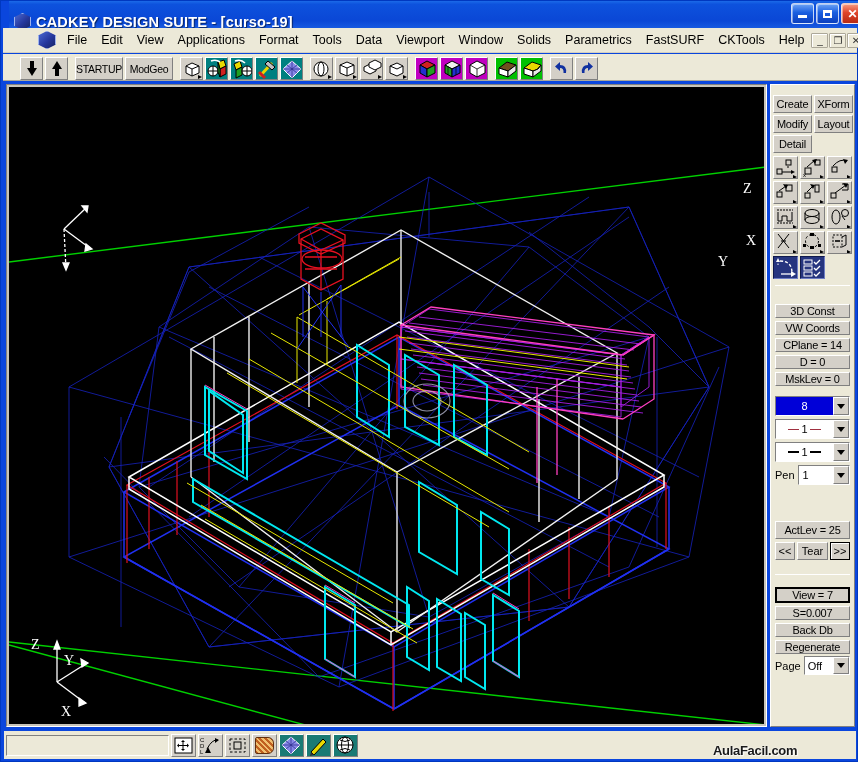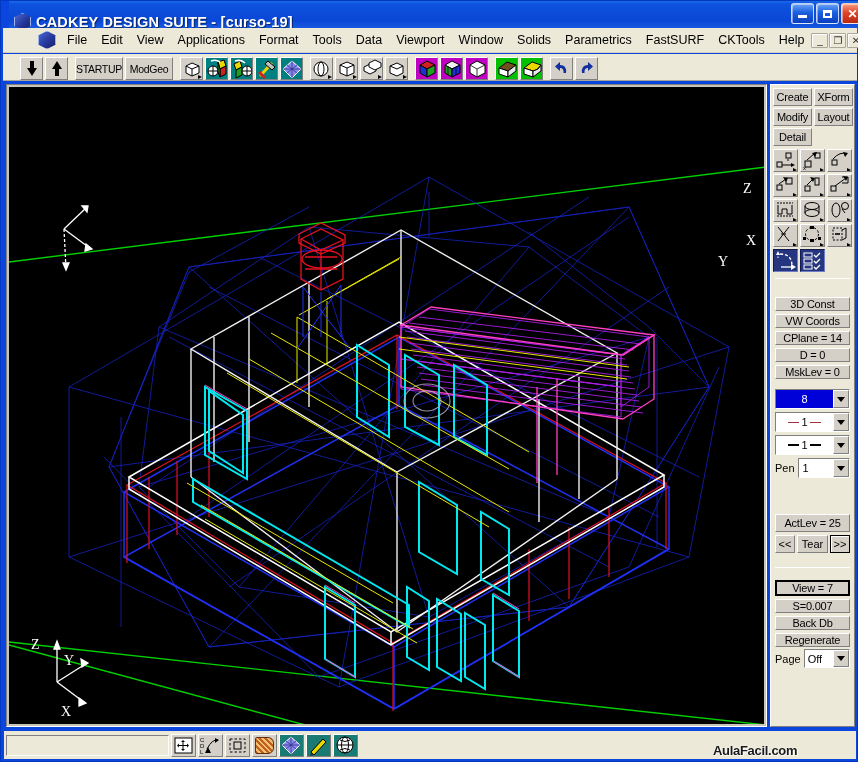--- a/index.html
+++ b/index.html
@@ -117,21 +117,21 @@
   #canvas {
     position: relative; width: 100%; height: 100%; background: #000;
     overflow: hidden;
   }
   #canvas svg { position: absolute; left: 0; top: 0; }
 
   
   #rightpanel {
     position: absolute; left: 769px; top: 83px; width: 85px; height: 643px;
     background: #ece9d8; border: 1px solid; border-color: #fff #808080 #808080 #fff;
-    padding: 3px 2px; font-size: 11px;
+    padding: 10px 2px; font-size: 11px;
   }
   .rp-row { display: flex; gap: 2px; margin-bottom: 2px; }
   .rp-btn {
     flex: 1; height: 18px; background: #d4d0c8;
     border: 1px solid; border-color: #fff #808080 #808080 #fff;
     font-size: 11px; color: #000; display: flex; align-items: center; justify-content: center;
     cursor: pointer; white-space: nowrap; letter-spacing: -.2px;
   }
   .rp-btn.half { flex: 0 0 39px; }
   .rp-btn.wide { width: 100%; }

